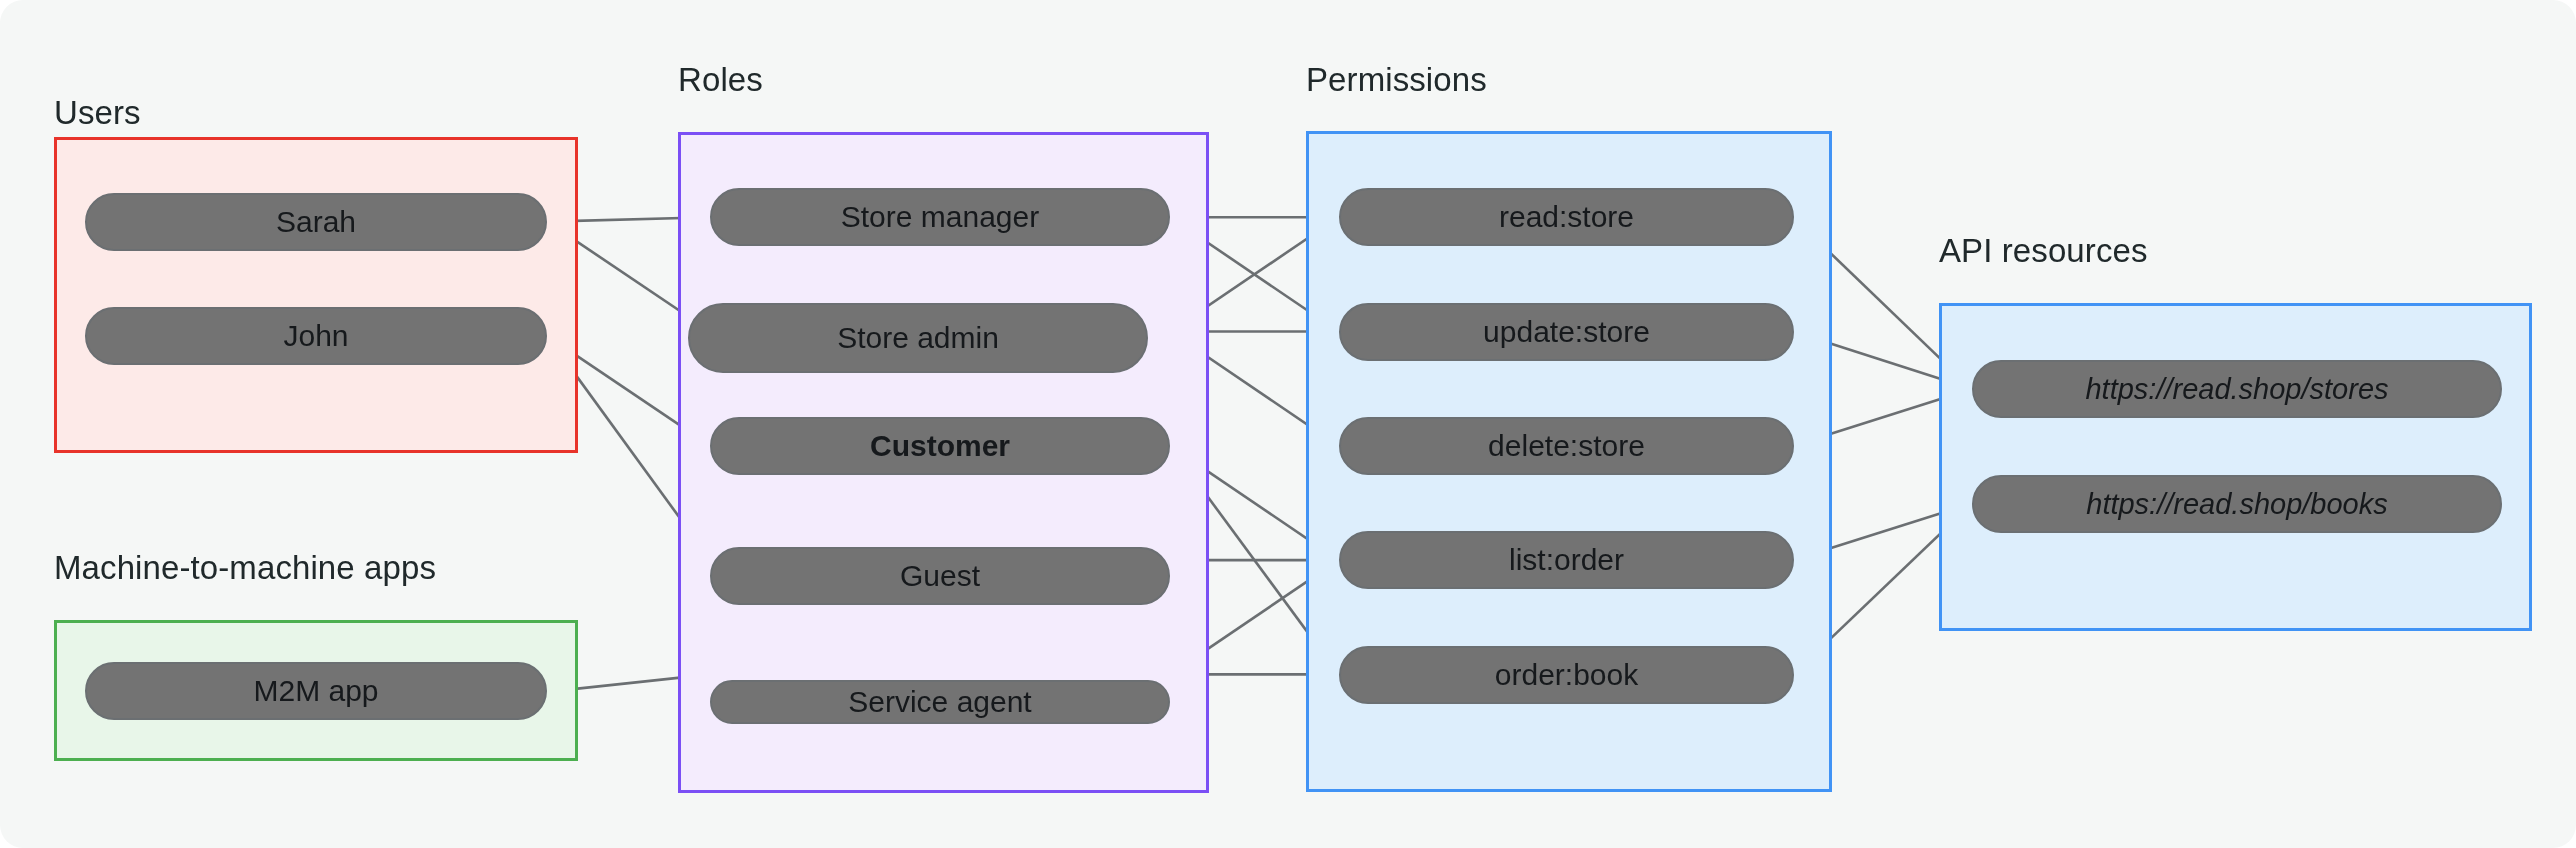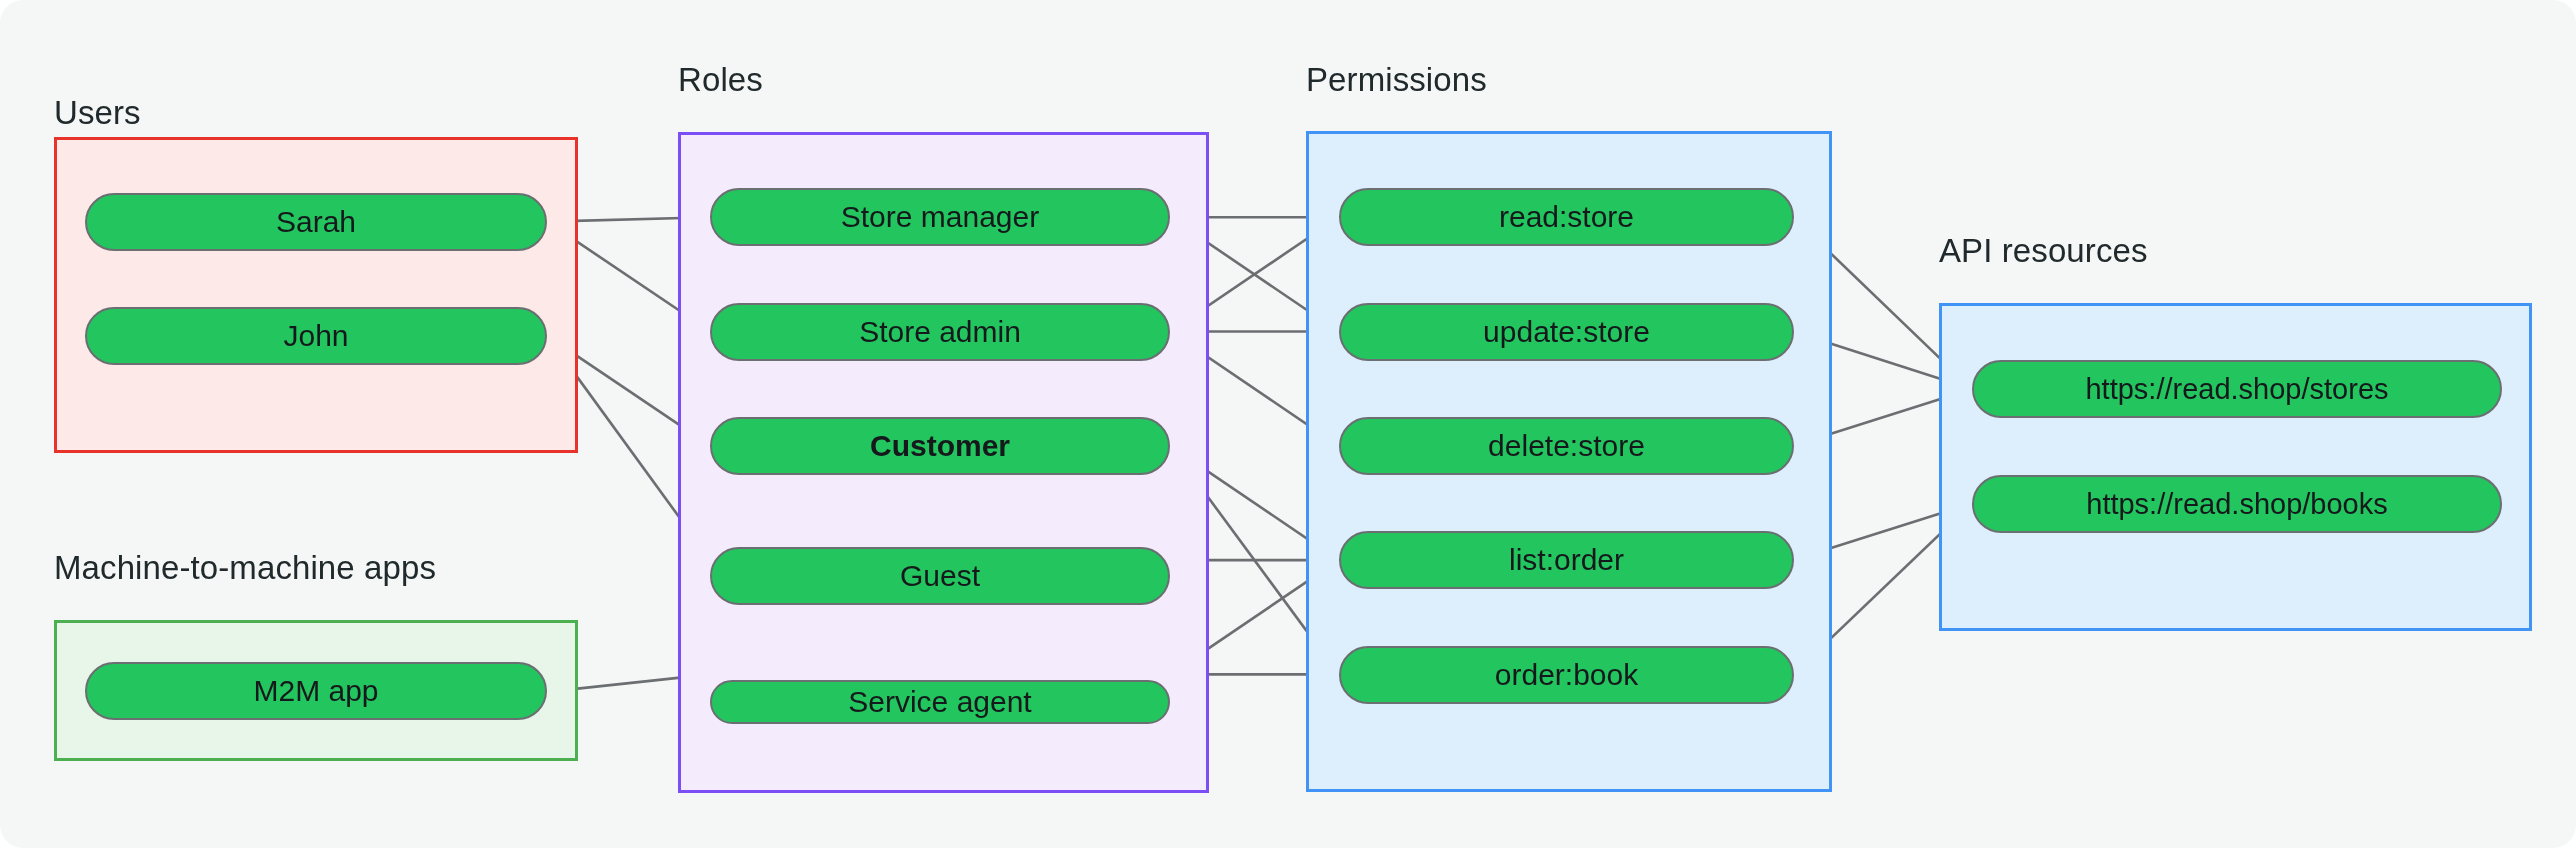--- a/index.html
+++ b/index.html
@@ -21,31 +21,31 @@
   }
   .group-box{
     position:absolute;
     border-width:3.5px;
     border-style:solid;
     box-sizing:border-box;
   }
   .pill{
     position:absolute;
     box-sizing:border-box;
-    background:#22c55e;
+    background:#737373;
     border:2.6px solid #6b6f72;
     border-radius:872px;
     display:flex;
     align-items:center;
     justify-content:center;
     color:#16191c;
     font-size:30px;
     white-space:nowrap;
   }
-  .pill.url{font-size:29px;}
+  .pill.url{font-size:29px;font-style:italic;}
   #edges{
     position:absolute;left:0;top:0;
     width:2576px;height:848px;
     pointer-events:none;
   }
   #edges line{stroke:#6b6f72;stroke-width:3;}
   #edges circle{fill:#6b6f72;}
 </style>
 </head>
 <body>
@@ -89,21 +89,21 @@
       <div class="group-label" style="left: 54px; top: 68px; margin-top: 28px;">Users</div>
       <div class="group-box" style="left: 54px; top: 137px; width: 524px; height: 316px; border-color: rgb(232, 51, 42); background: rgb(253, 234, 232);"></div>
       <div class="pill" style="left: 85px; top: 193px; width: 462px; height: 58px;">Sarah</div>
       <div class="pill" style="left: 85px; top: 307px; width: 462px; height: 58px;">John</div>
       <div class="group-label" style="left: 54px; top: 551px;">Machine-to-machine apps</div>
       <div class="group-box" style="left: 54px; top: 620px; width: 524px; height: 141px; border-color: rgb(76, 175, 80); background: rgb(232, 246, 233);"></div>
       <div class="pill" style="left: 85px; top: 662px; width: 462px; height: 58px;">M2M app</div>
       <div class="group-label" style="left: 678px; top: 63px; text-align: center;">Roles</div>
       <div class="group-box" style="left: 678px; top: 132px; width: 531px; height: 661px; border-color: rgb(123, 79, 245); background: rgb(244, 236, 253);"></div>
       <div class="pill" style="left: 710px; top: 188px; width: 460px; height: 58px;">Store manager</div>
-      <div class="pill" style="left: 710px; top: 303px; width: 460px; height: 58px;">Store admin</div>
+      <div class="pill" style="left: 688px; top: 303px; width: 460px; height: 70px;">Store admin</div>
       <div class="pill" style="left: 710px; top: 417px; width: 460px; height: 58px; font-weight: bold;">Customer</div>
       <div class="pill" style="left: 710px; top: 547px; width: 460px; height: 58px;">Guest</div>
       <div class="pill" style="left: 710px; top: 680px; width: 460px; height: 44px;">Service agent</div>
       <div class="group-label" style="left: 1306px; top: 63px;">Permissions</div>
       <div class="group-box" style="left: 1306px; top: 131px; width: 526px; height: 661px; border-color: rgb(65, 147, 245); background: rgb(221, 238, 252);"></div>
       <div class="pill" style="left: 1339px; top: 188px; width: 455px; height: 58px;">read:store</div>
       <div class="pill" style="left: 1339px; top: 303px; width: 455px; height: 58px;">update:store</div>
       <div class="pill" style="left: 1339px; top: 417px; width: 455px; height: 58px;">delete:store</div>
       <div class="pill" style="left: 1339px; top: 531px; width: 455px; height: 58px;">list:order</div>
       <div class="pill" style="left: 1339px; top: 646px; width: 455px; height: 58px;">order:book</div>

